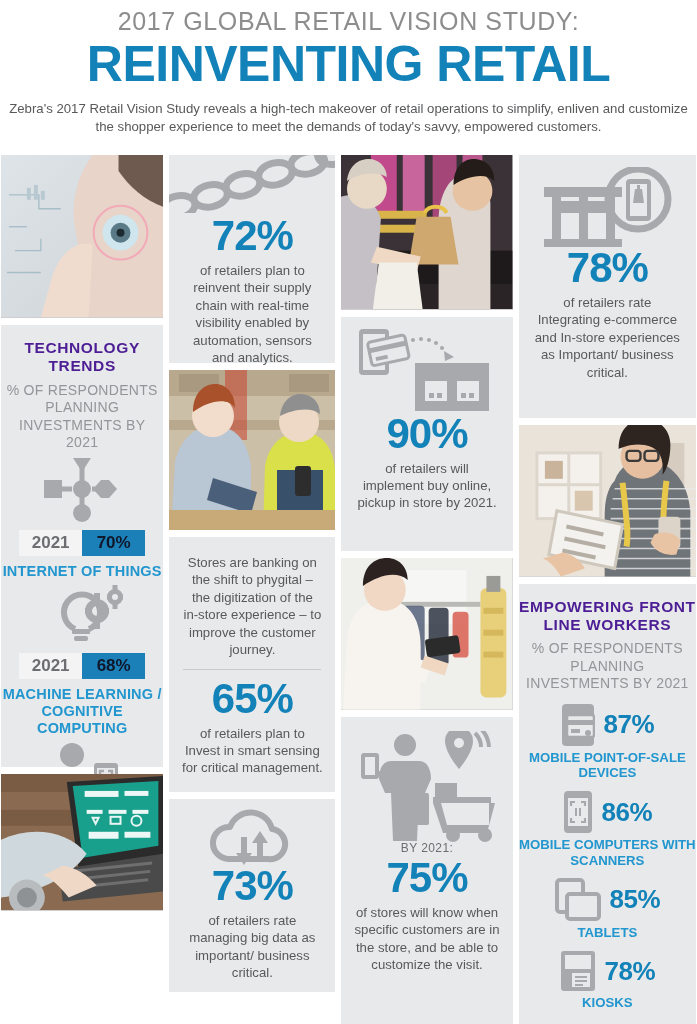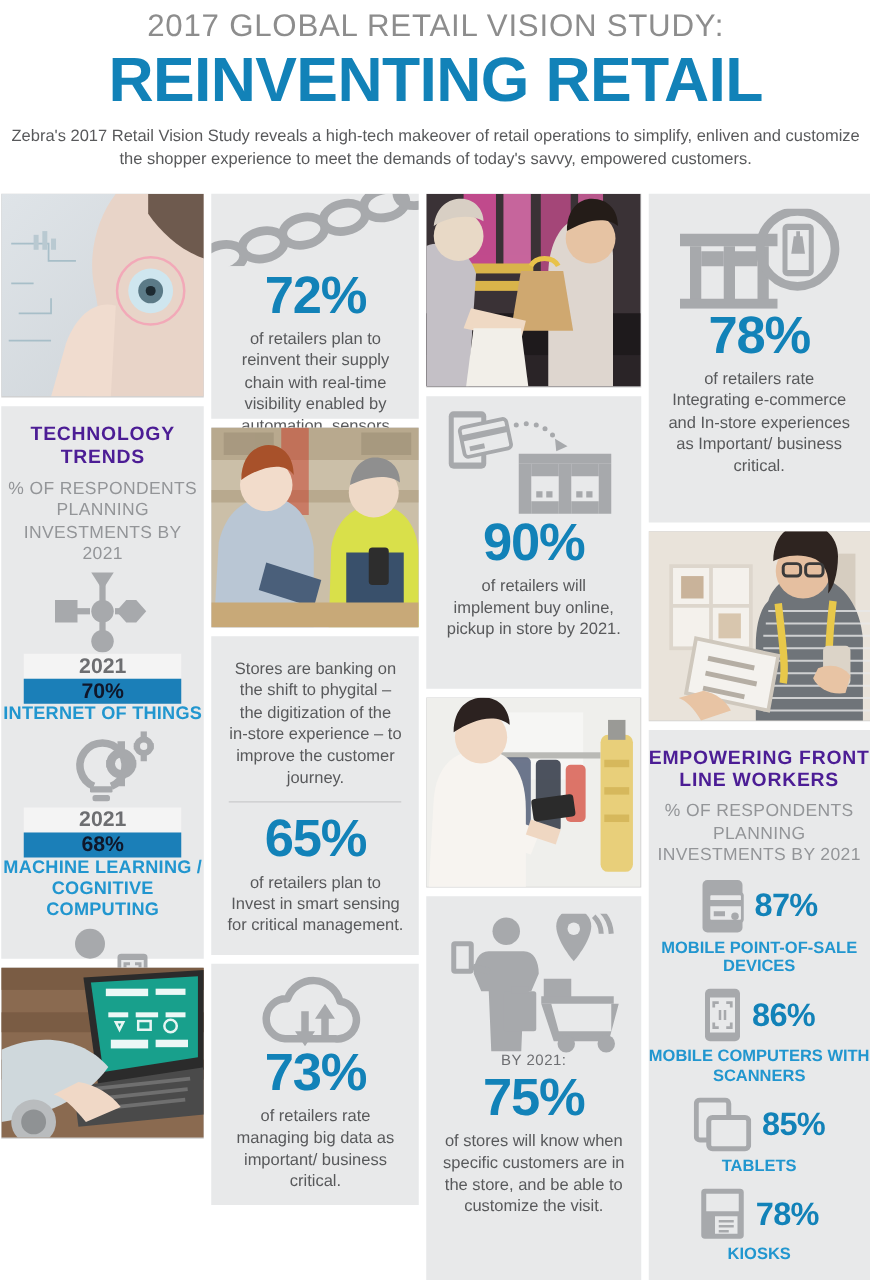--- a/index.html
+++ b/index.html
@@ -63,21 +63,21 @@
     padding-top: 14px;
   }
   .sect-sub {
     color: #939598; font-size: 14px; letter-spacing: .3px;
     line-height: 1.25; text-align: center; margin-top: 6px;
   }
 
   
   .badge-row {
     display: flex; justify-content: center; align-items: stretch;
-    margin: 4px auto 0 auto; width: 126px; height: 26px; flex-direction: column;
+    margin: 4px auto 0 auto; width: 126px; height: 26px;
   }
   .badge-year {
     flex: 1; background: #f4f4f4; color: #6d6e71;
     font-weight: bold; font-size: 17px;
     display: flex; align-items: center; justify-content: center;
   }
   .badge-pct {
     flex: 1; background: #1b7fb8; color: #0f172a;
     font-weight: bold; font-size: 17px;
     display: flex; align-items: center; justify-content: center;
@@ -265,21 +265,21 @@
           <path d="M62 92 c14 2 26 10 34 20 l-28 12 c-10-12-18-20-26-22 Z" fill="#f0d8c6"></path>
           <circle cx="26" cy="124" r="18" fill="#b9bcbe"></circle>
             <circle cx="26" cy="124" r="10" fill="#8f9294"></circle>
         </svg>
       </div>
 
     </div>
 
     <div class="col c2">
 
-      <div class="card" style="height:180px">
+      <div class="card" style="height:208px">
         <div style="height:58px;overflow:hidden">
           <svg width="166" height="58" viewBox="0 0 166 58">
             <g fill="none" stroke="#a7a9ac" stroke-width="7" transform="rotate(-12 83 29)">
               <ellipse cx="6" cy="36" rx="17" ry="11"></ellipse>
               <ellipse cx="40" cy="32" rx="17" ry="11"></ellipse>
               <ellipse cx="74" cy="28" rx="17" ry="11"></ellipse>
               <ellipse cx="108" cy="24" rx="17" ry="11"></ellipse>
               <ellipse cx="142" cy="20" rx="17" ry="11"></ellipse>
               <ellipse cx="170" cy="16" rx="17" ry="11"></ellipse>
             </g>

